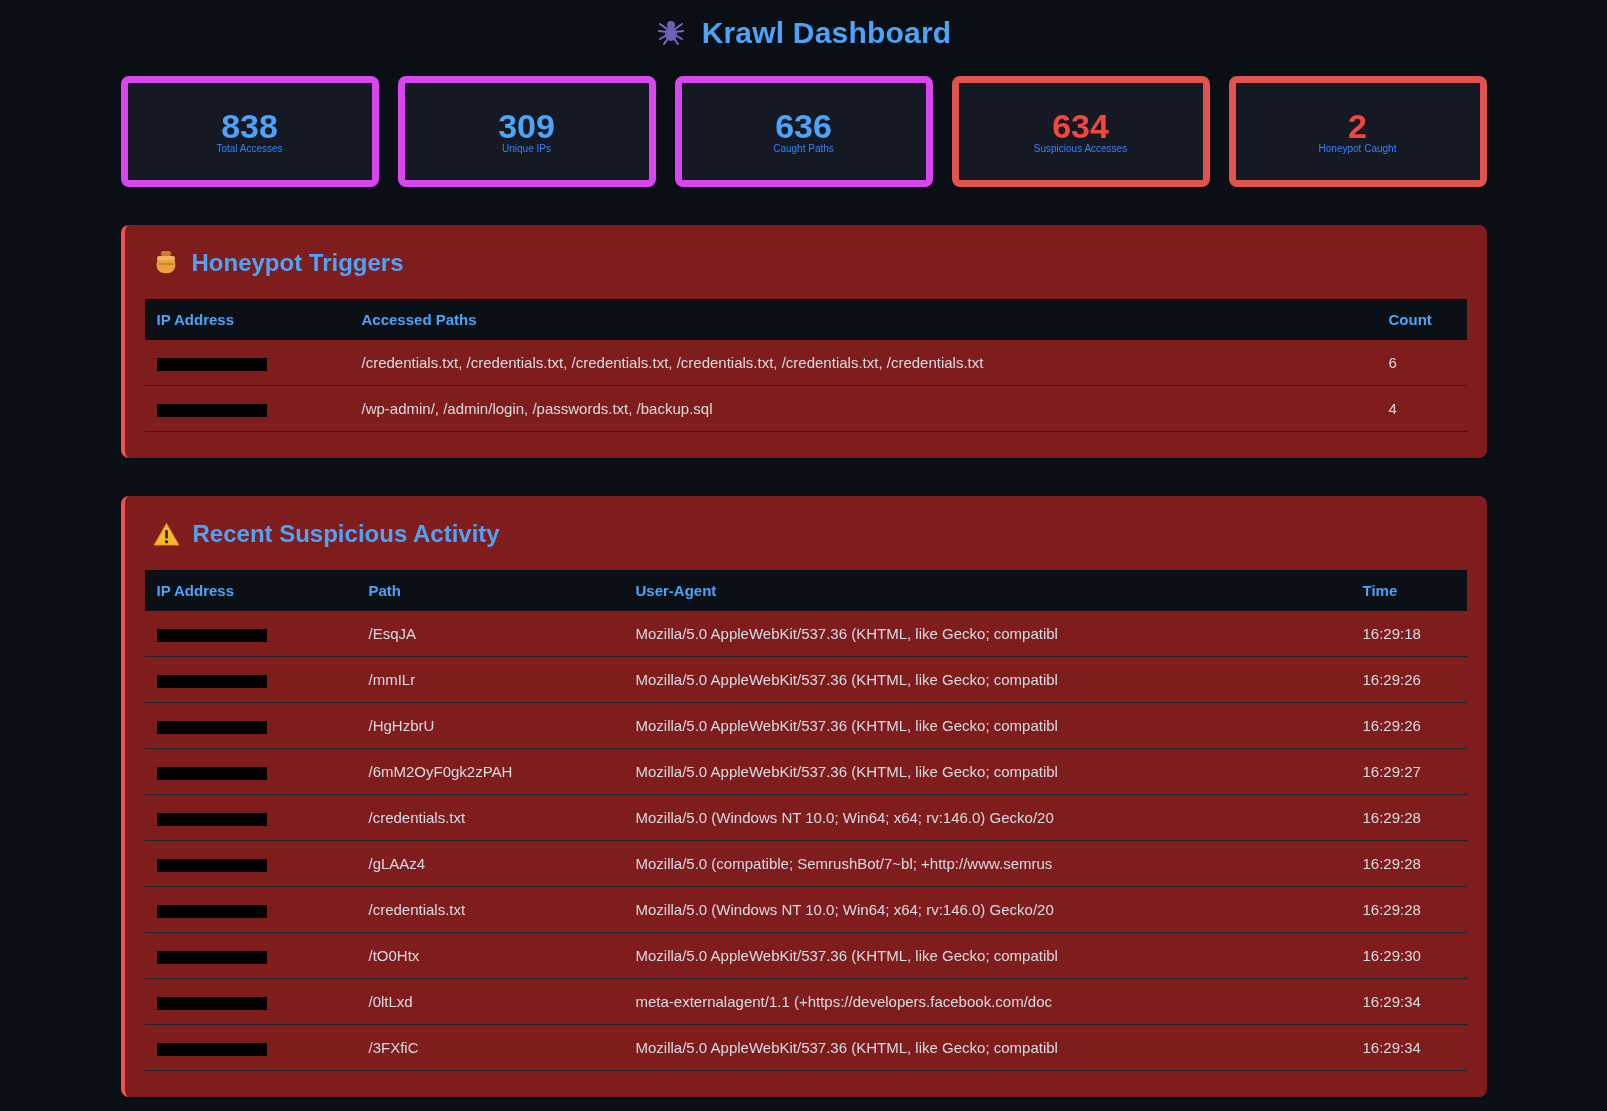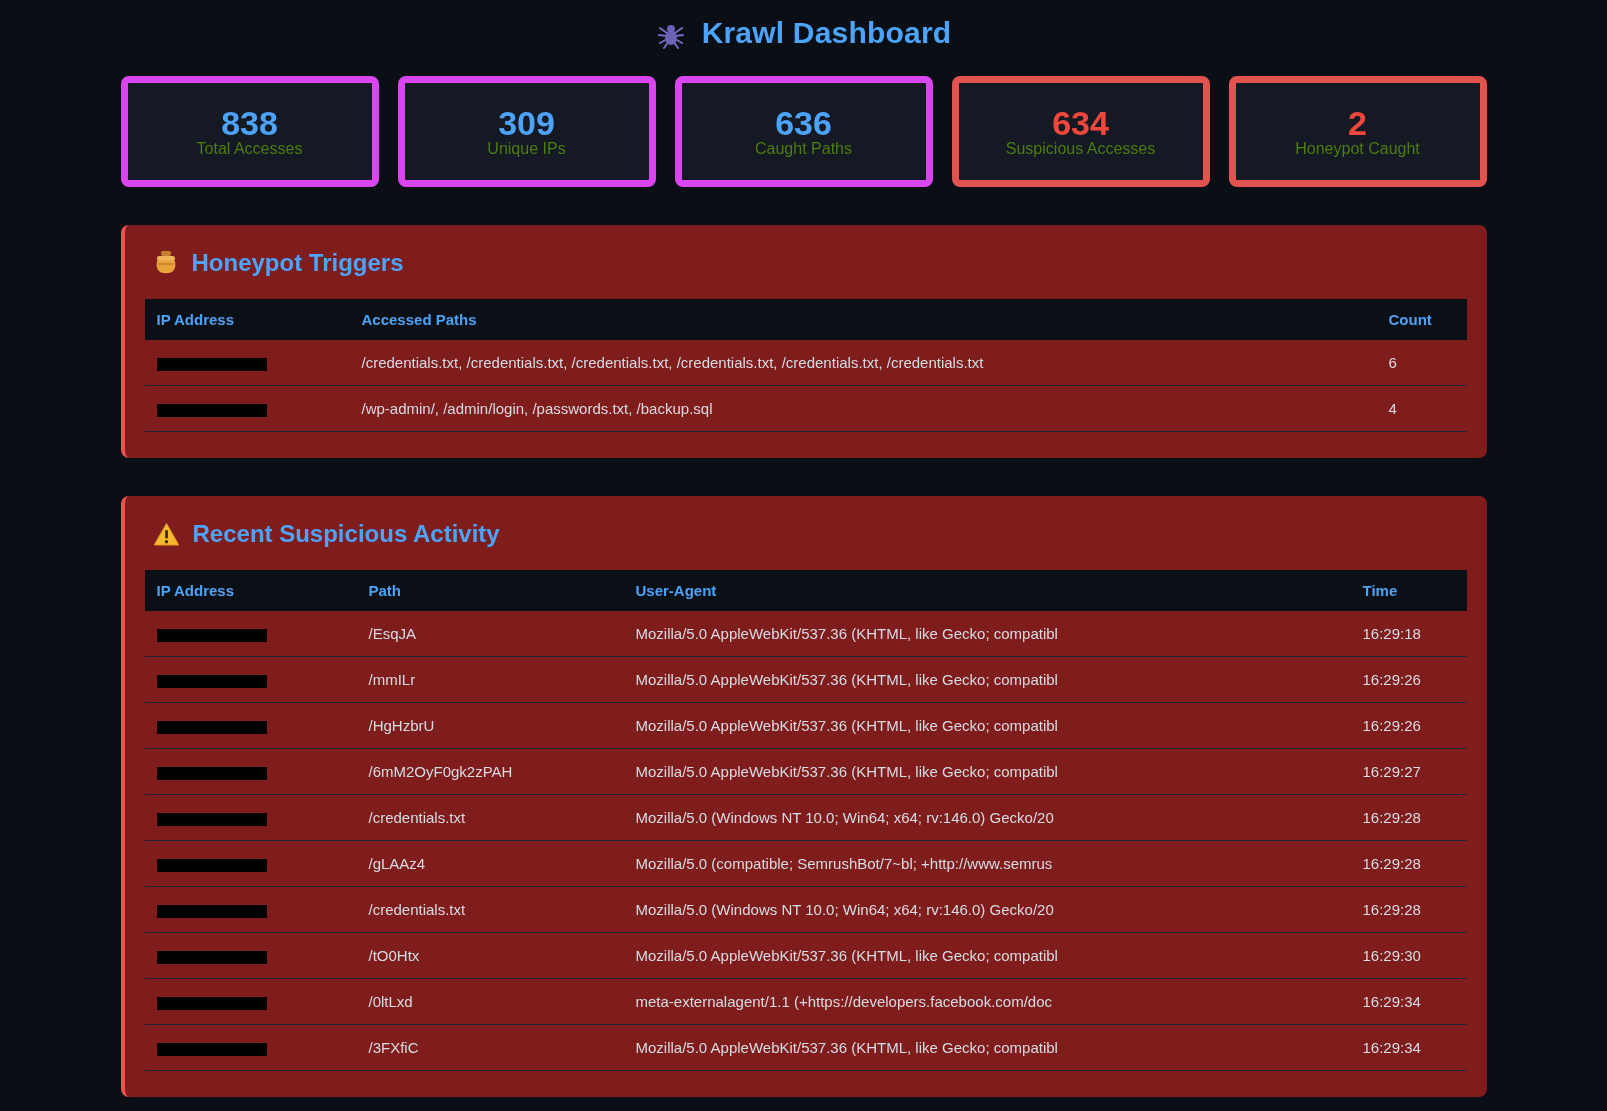--- a/index.html
+++ b/index.html
@@ -11,21 +11,21 @@
     overflow: hidden;
     background: #0a0e15;
     color: #d7dce3;
     font-family: "Liberation Sans", sans-serif;
   }
   .container { width: 1366px; margin: 0 auto; }
 
   
   .page-header {
     display: flex;
-    align-items: flex-end;
+    align-items: flex-start;
     justify-content: center;
     gap: 16px;
     padding: 16px 0 26px;
   }
   .page-title {
     margin: 0;
     font-size: 30px;
     font-weight: bold;
     color: #4da3f8;
     letter-spacing: 0.2px;
@@ -40,21 +40,21 @@
     border: 7px solid #d946ef;
     border-radius: 8px;
     display: flex;
     flex-direction: column;
     align-items: center;
     justify-content: center;
   }
   .stat-card.alert { border-color: #e0534e; }
   .stat-value { font-size: 34px; font-weight: bold; color: #4da3f8; line-height: 1; }
   .stat-card.alert .stat-value { color: #f2473f; }
-  .stat-label { font-size: 16px; color: #4d7c0f; }
+  .stat-label { font-size: 10px; color: #3b82f6; }
 
   
   .panel {
     margin-top: 38px;
     background: #7f1d1d;
     border-left: 4px solid #ef5350;
     border-radius: 8px;
     padding: 22px 20px 26px 20px;
   }
   .panel-title {

